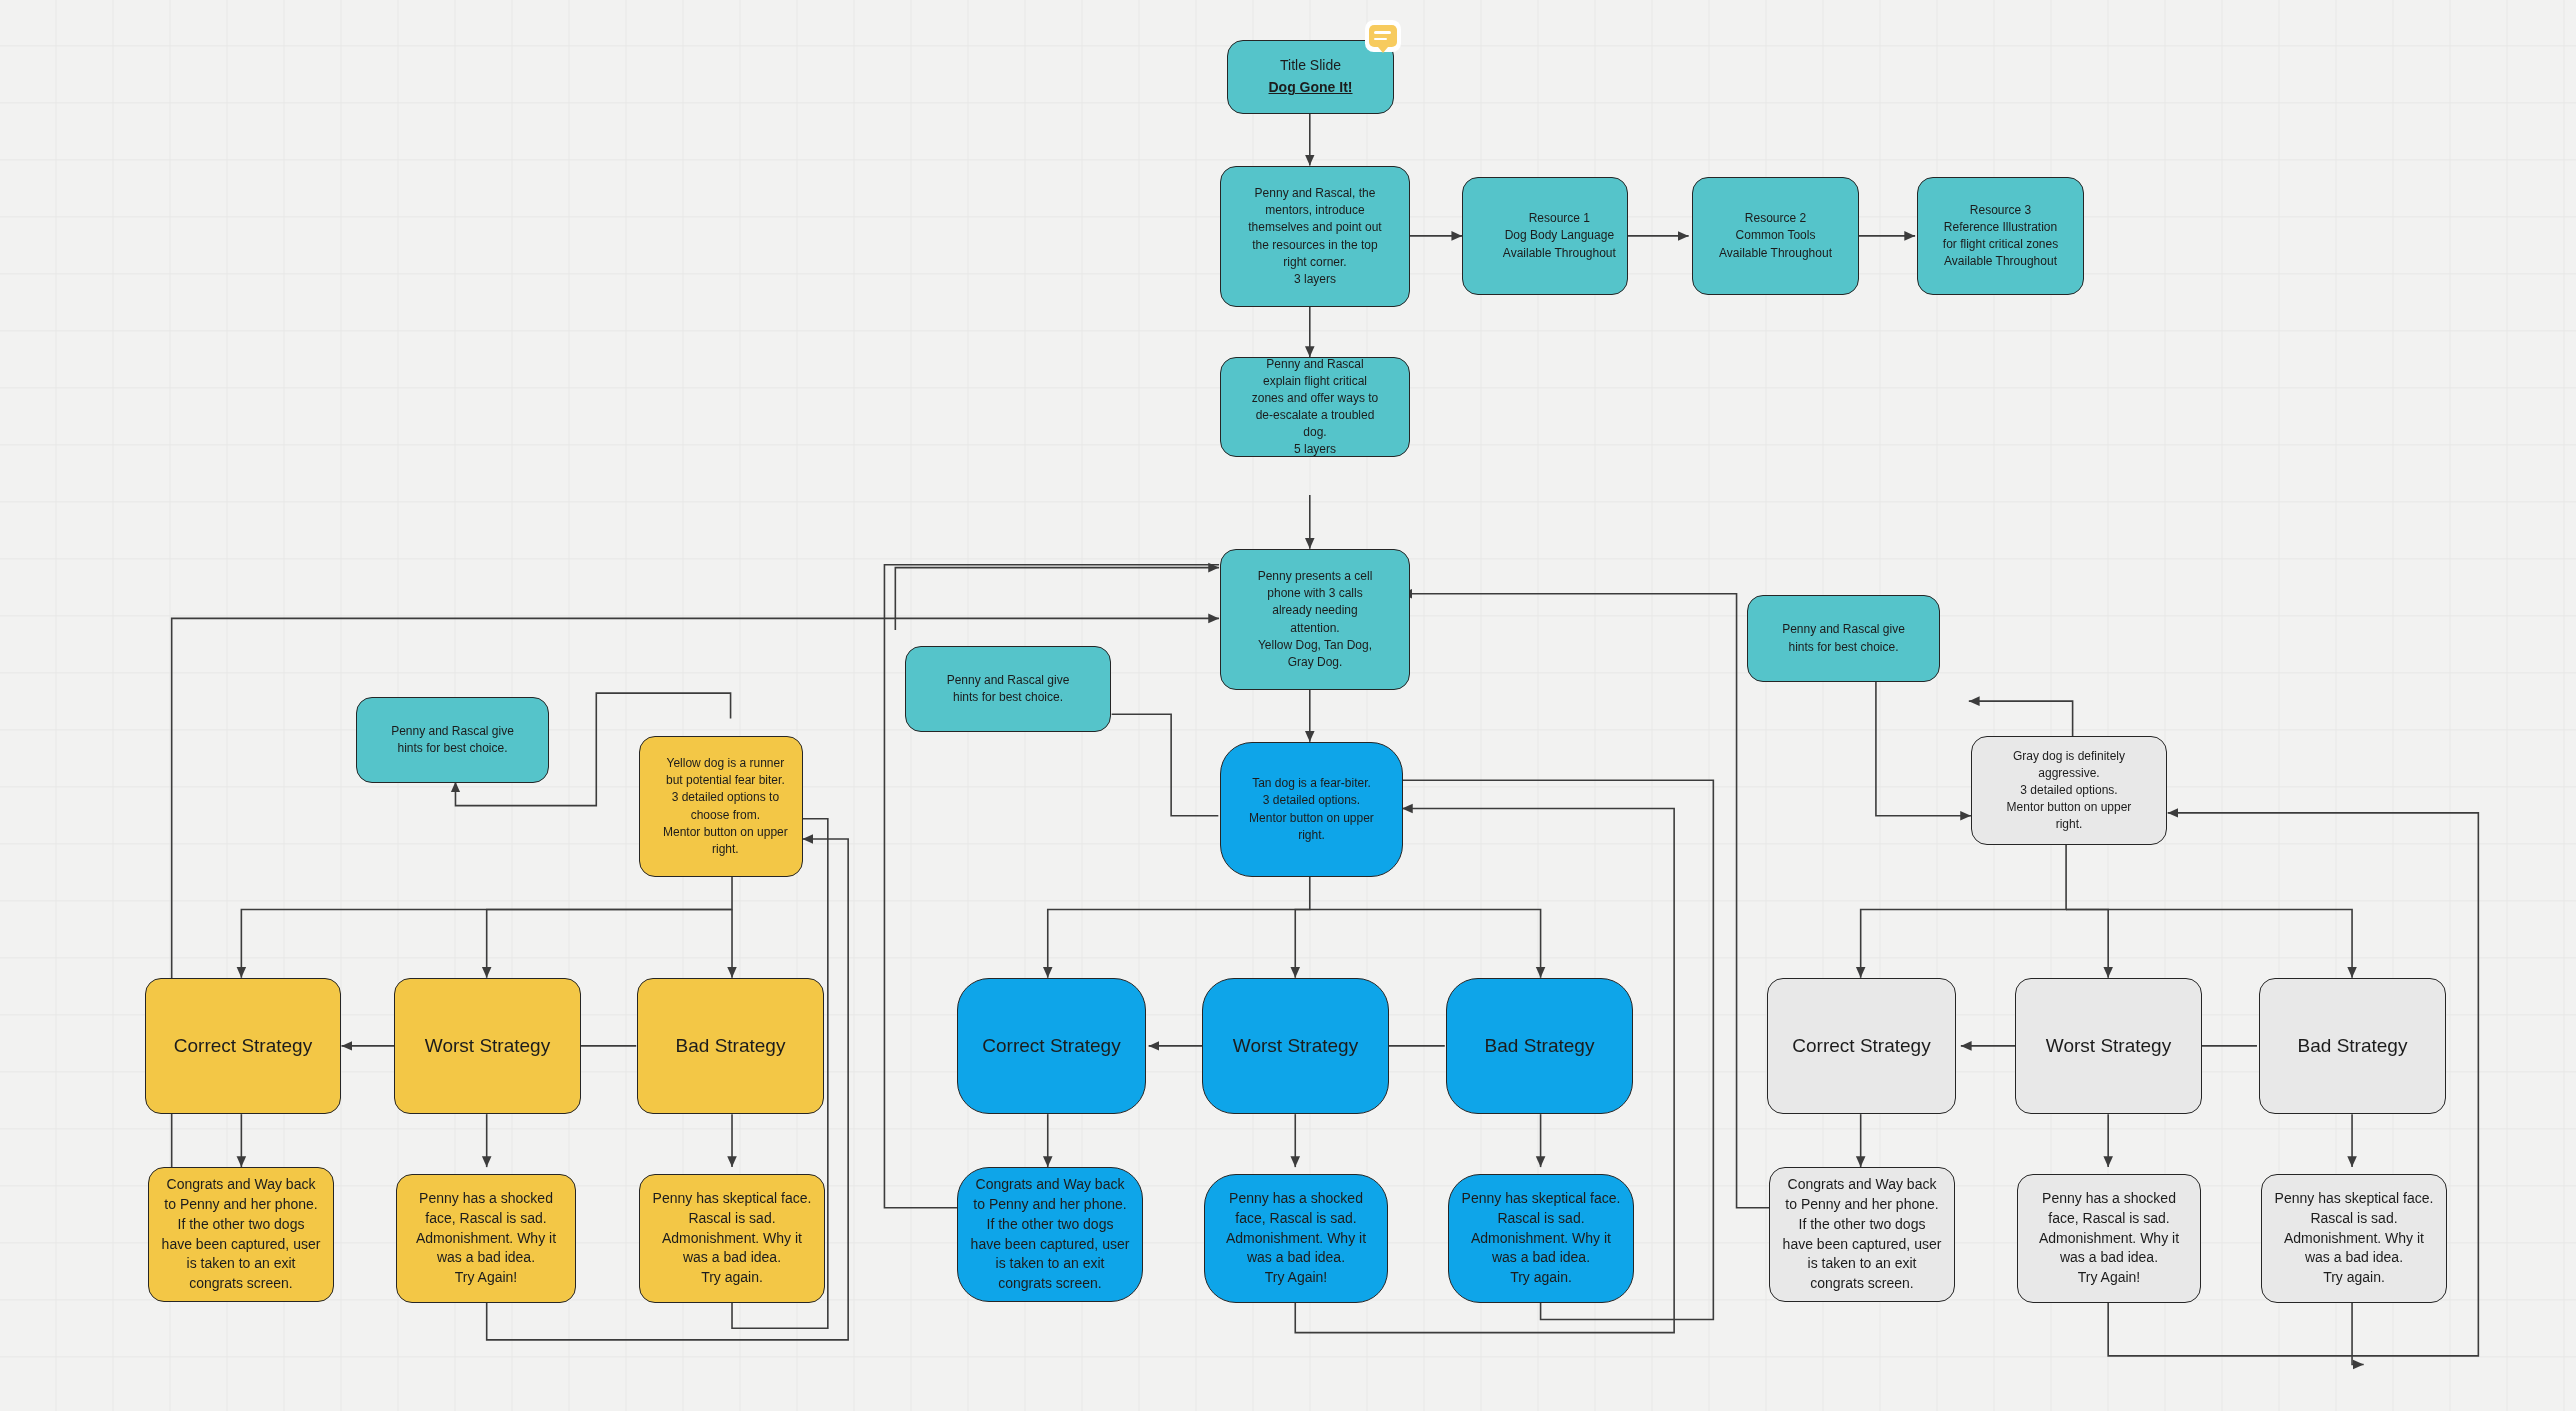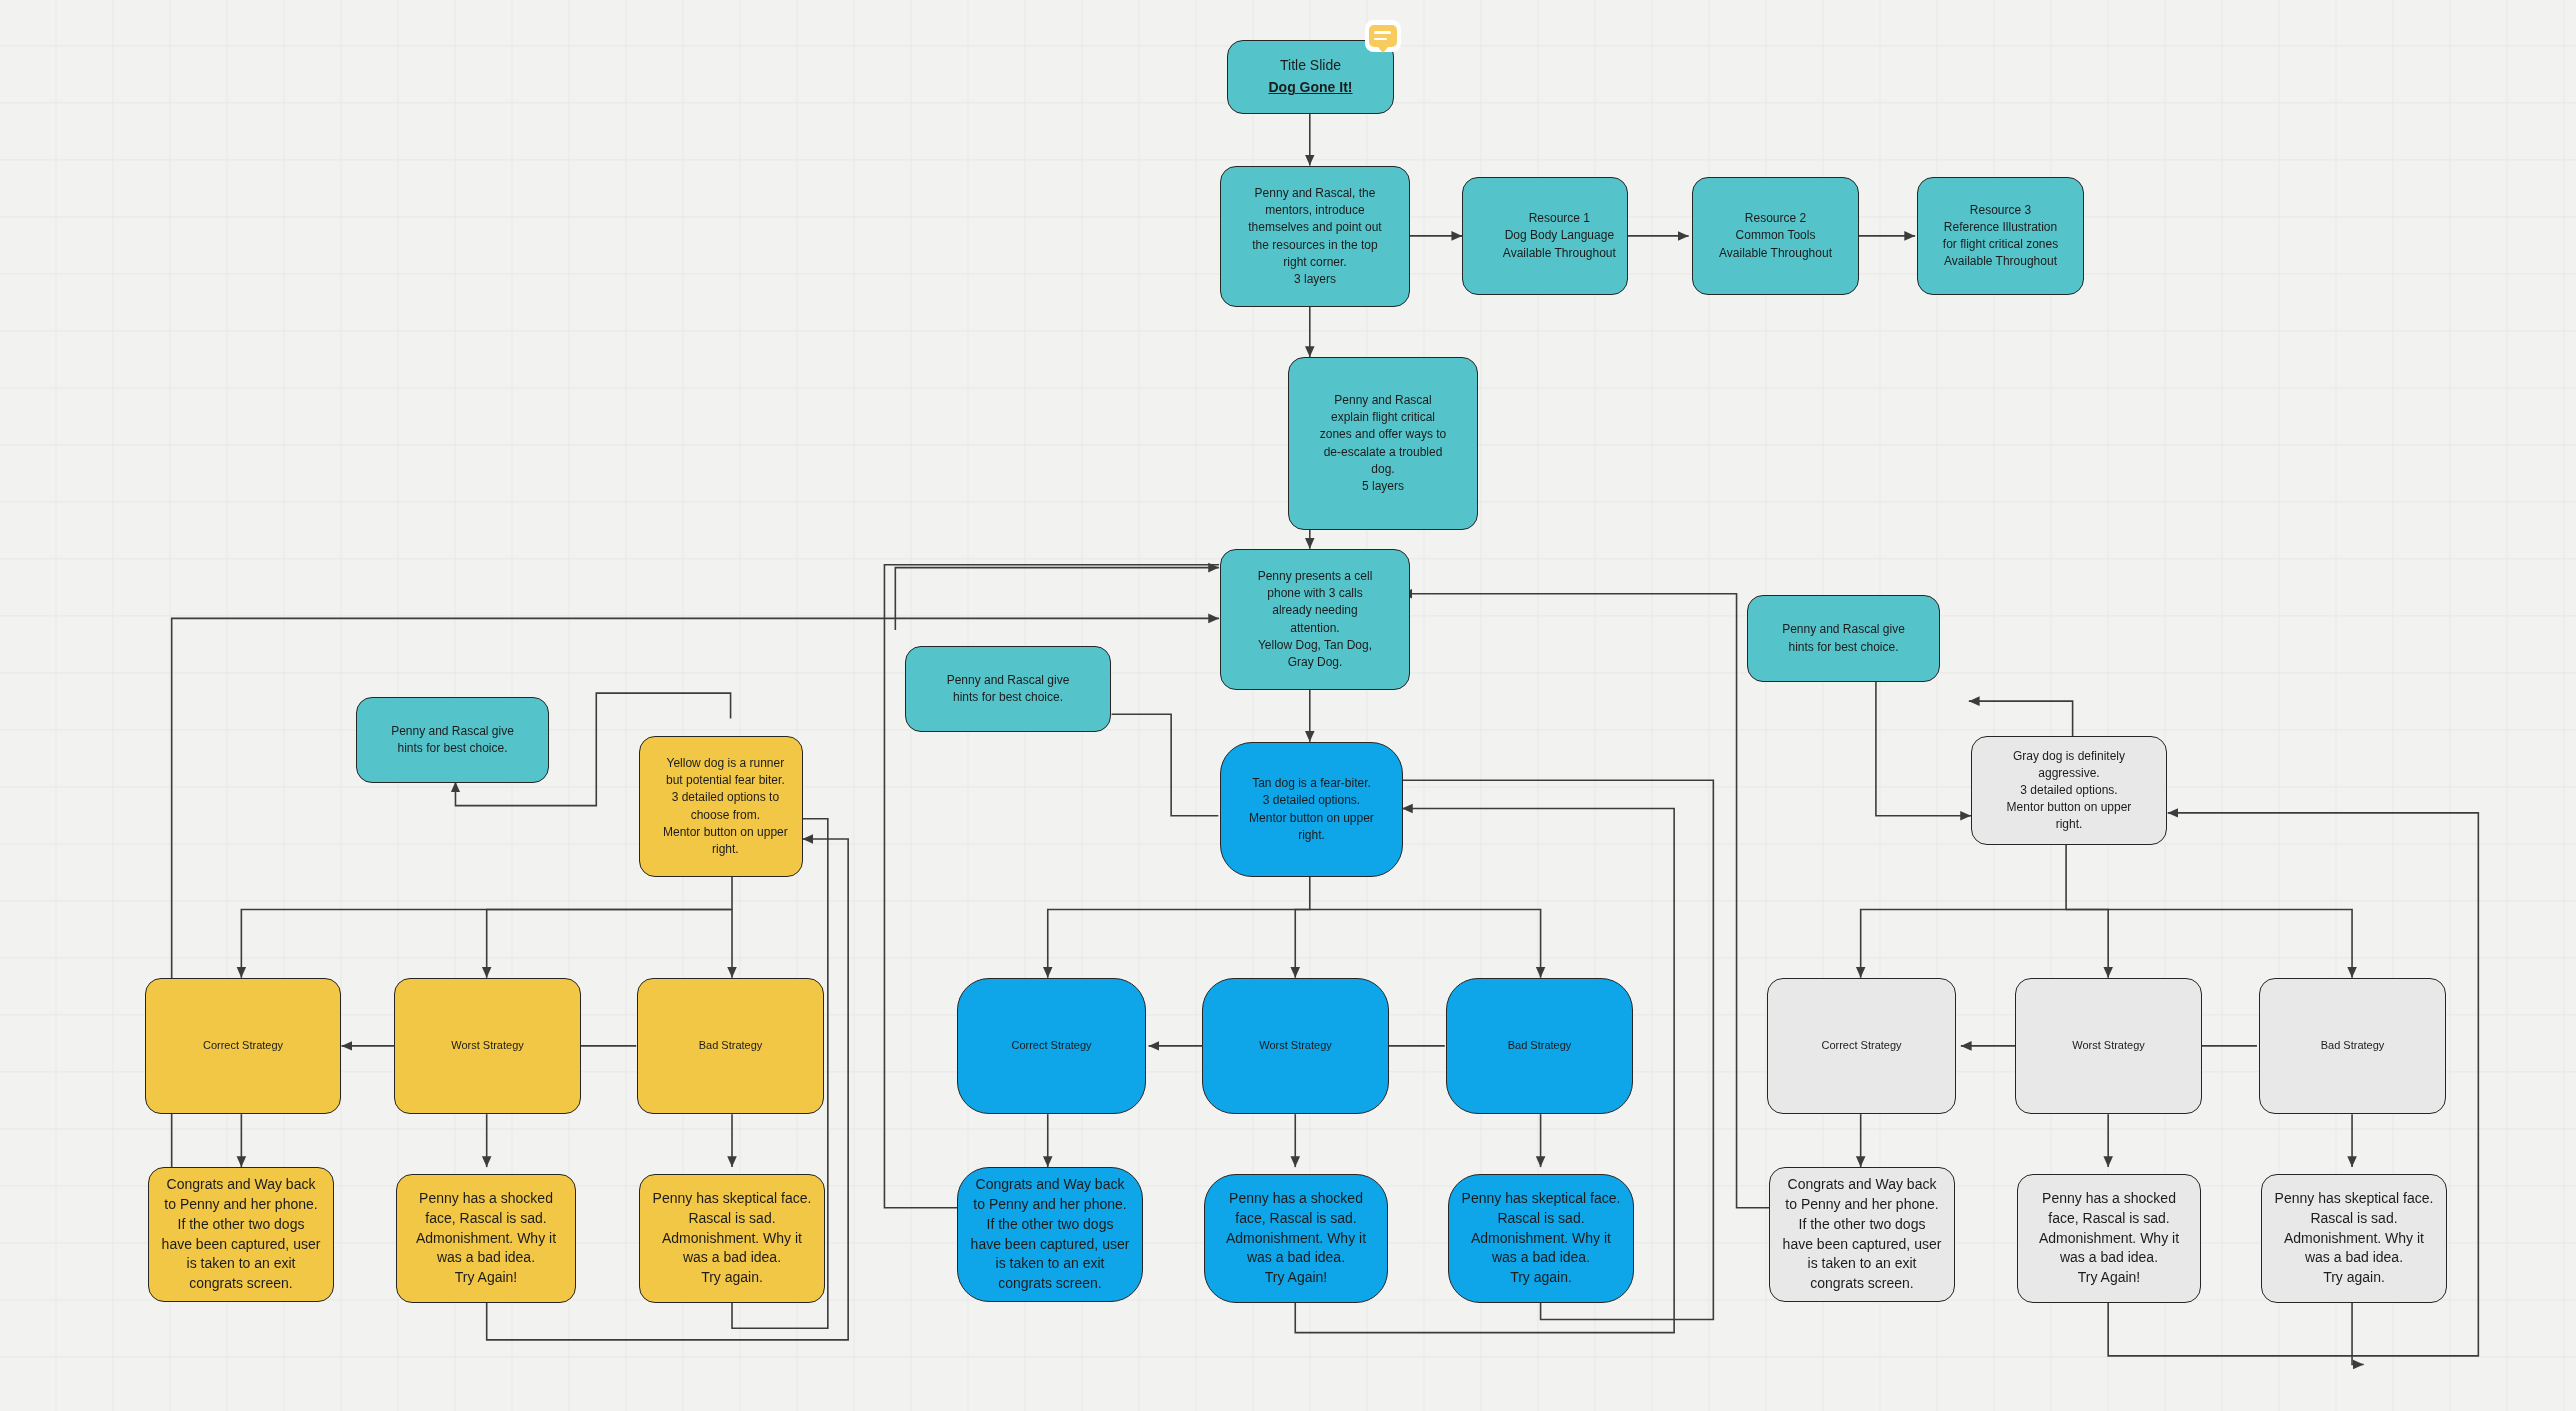--- a/index.html
+++ b/index.html
@@ -35,21 +35,21 @@
     z-index:3;
   }
   .teal  { background:#55c4ca; }
   .yellow{ background:#f2c council; }
   .yellow{ background:#f3c746; }
   .tan   { background:#0ea5e9;border-radius:32px; }
   .gray  { background:#e8e8e8; }
 
   .t-title { font-size:14px; }
   .t-body  { font-size:12px; }
-  .t-strat { font-size:11px;text-align:right; }
+  .t-strat { font-size:19px;text-align:right; }
   .t-out   { font-size:14px; }
 
   .title-line2 { font-weight:bold;text-decoration:underline; }
 
   .badge {
     position:absolute;
     width:36px; height:32px;
     background:#fff;
     border-radius:8.7px;
     z-index:6;
@@ -185,21 +185,21 @@
 Dog Body Language
 Available Throughout</div>
   <div class="node teal t-body" style="left:1692px; top:177px; width:167px; height:118px;">Resource 2
 Common Tools
 Available Throughout</div>
   <div class="node teal t-body" style="left:1917px; top:177px; width:167px; height:118px;">Resource 3
 Reference Illustration
 for flight critical zones
 Available Throughout</div>
 
-  <div class="node teal t-body" style="left:1288px; top:357px; width:190px; height:173px;">Penny and Rascal
+  <div class="node teal t-body" style="left:1220px; top:357px; width:190px; height:100px;">Penny and Rascal
 explain flight critical
 zones and offer ways to
 de-escalate a troubled
 dog.
 5 layers</div>
 
   <div class="node teal t-body" style="left:1220px; top:549px; width:190px; height:141px;">Penny presents a cell
 phone with 3 calls
 already needing
 attention.

